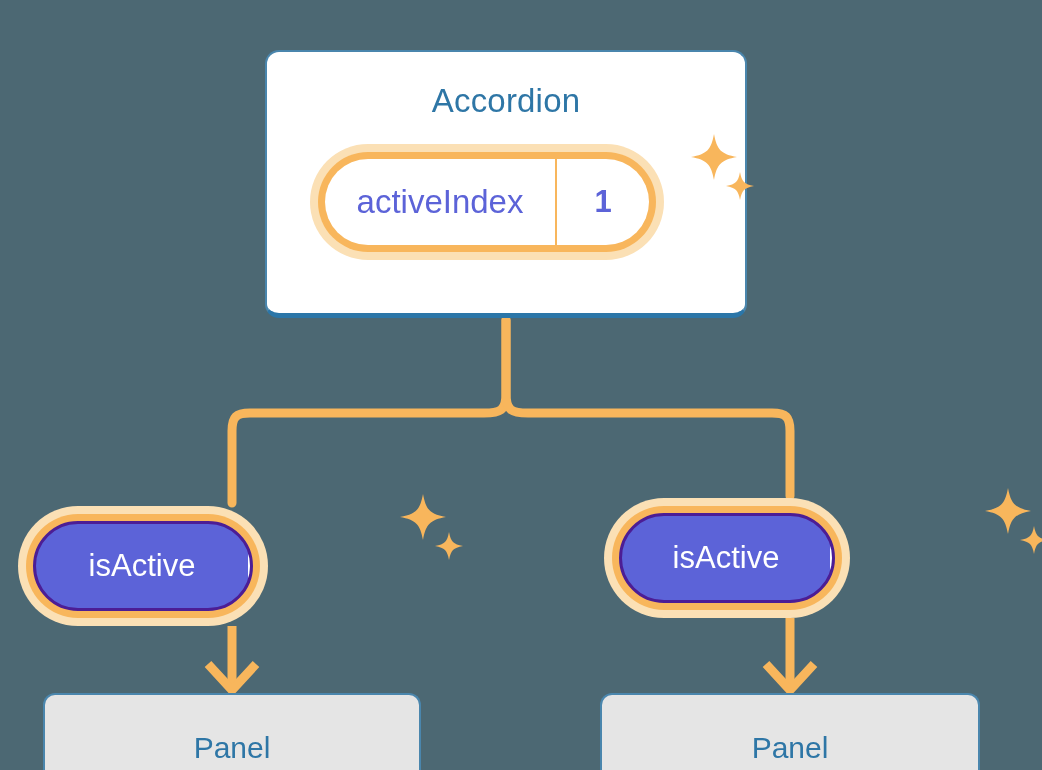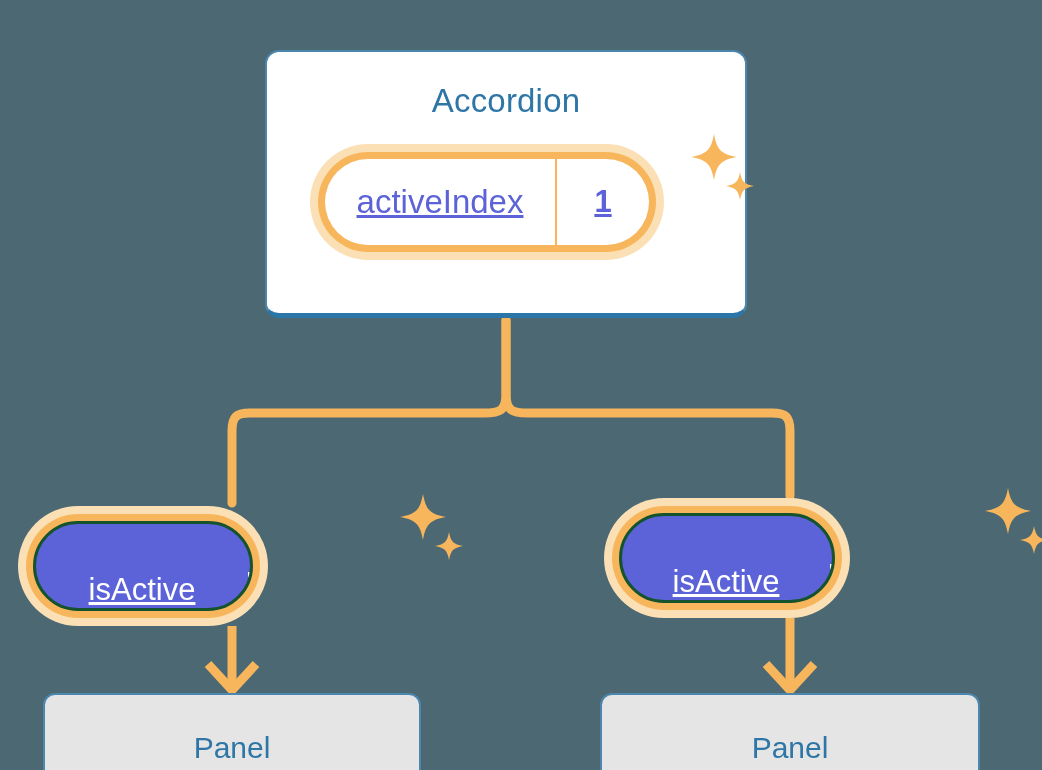--- a/index.html
+++ b/index.html
@@ -82,29 +82,27 @@
     border-radius: 999px;
     display: flex;
     align-items: stretch;
     overflow: hidden;
   }
   .pill-body.light {
     background: #ffffff;
   }
   .pill-body.solid {
     background: #5c63d8;
-    border: 3px solid #14532d;
-    align-items: flex-end;
+    border: 3px solid #4c1d95;
   }
   .pill-key, .pill-val {
     display: flex;
     align-items: center;
     justify-content: center;
     white-space: nowrap;
-    text-decoration: underline;
   }
 
   
   #root-pill {
     left: 310px;
     top: 96px;
   }
   #root-pill .pill-body {
     height: 86px;
   }

